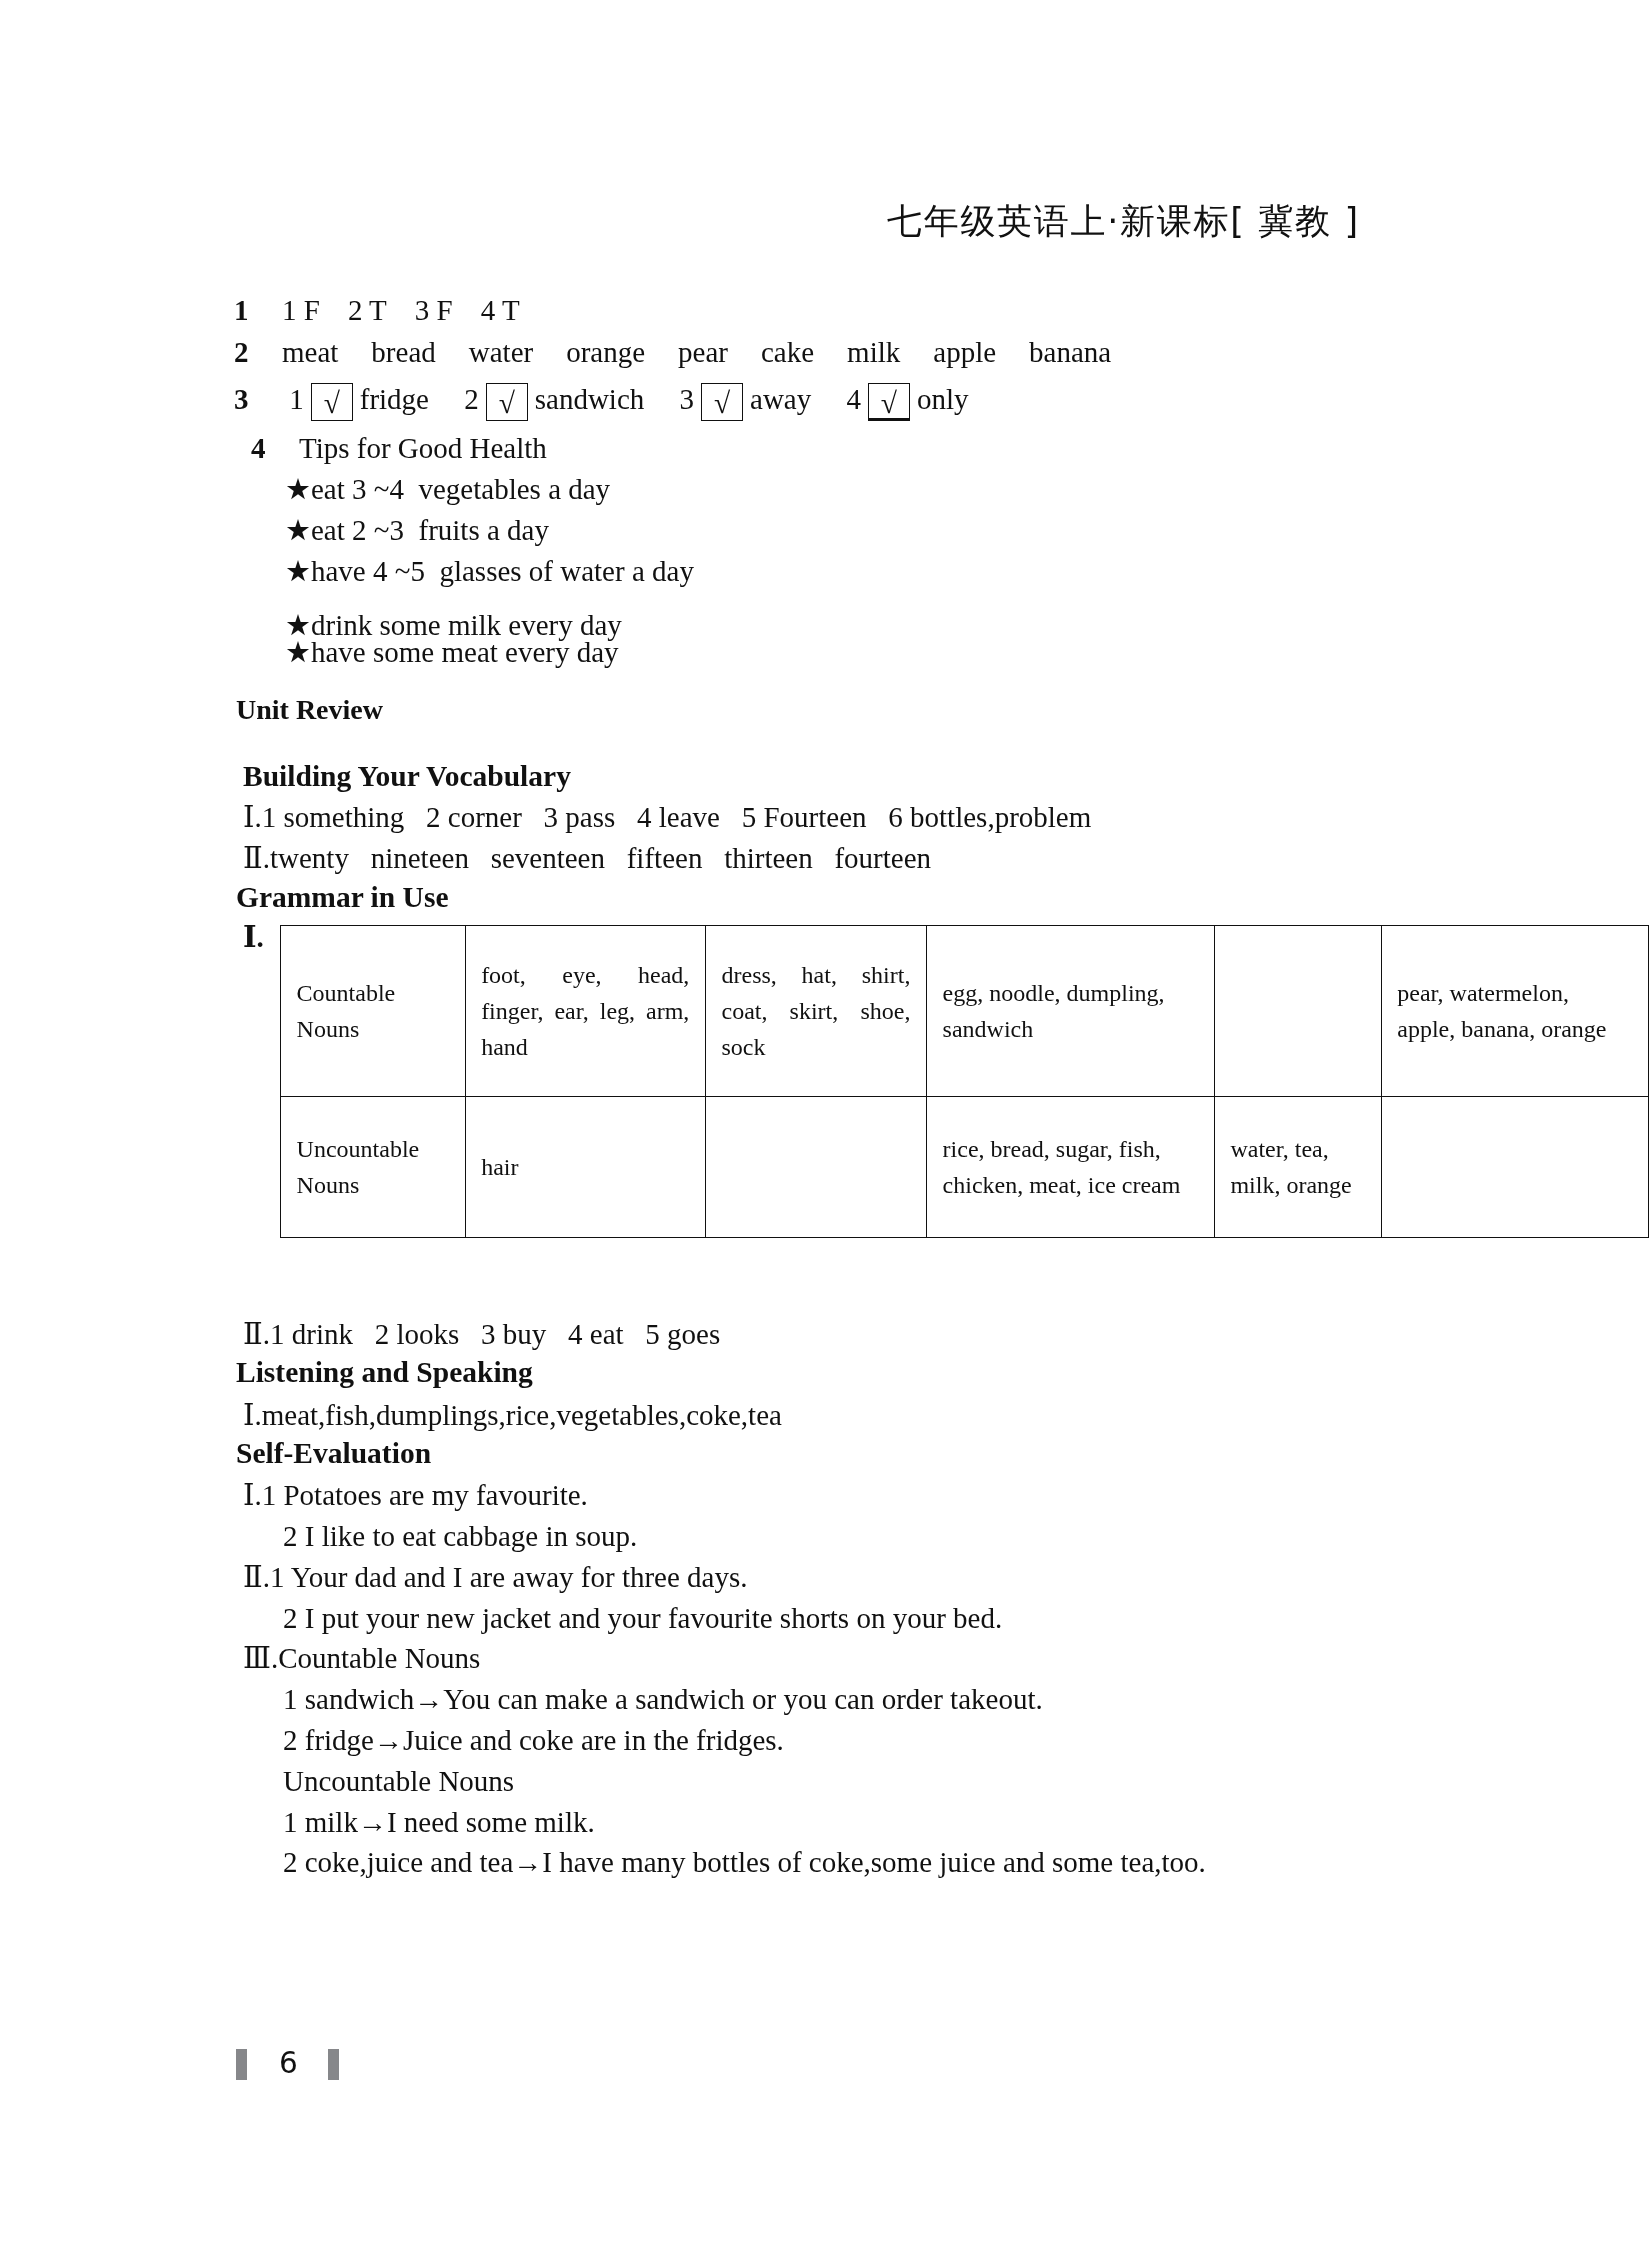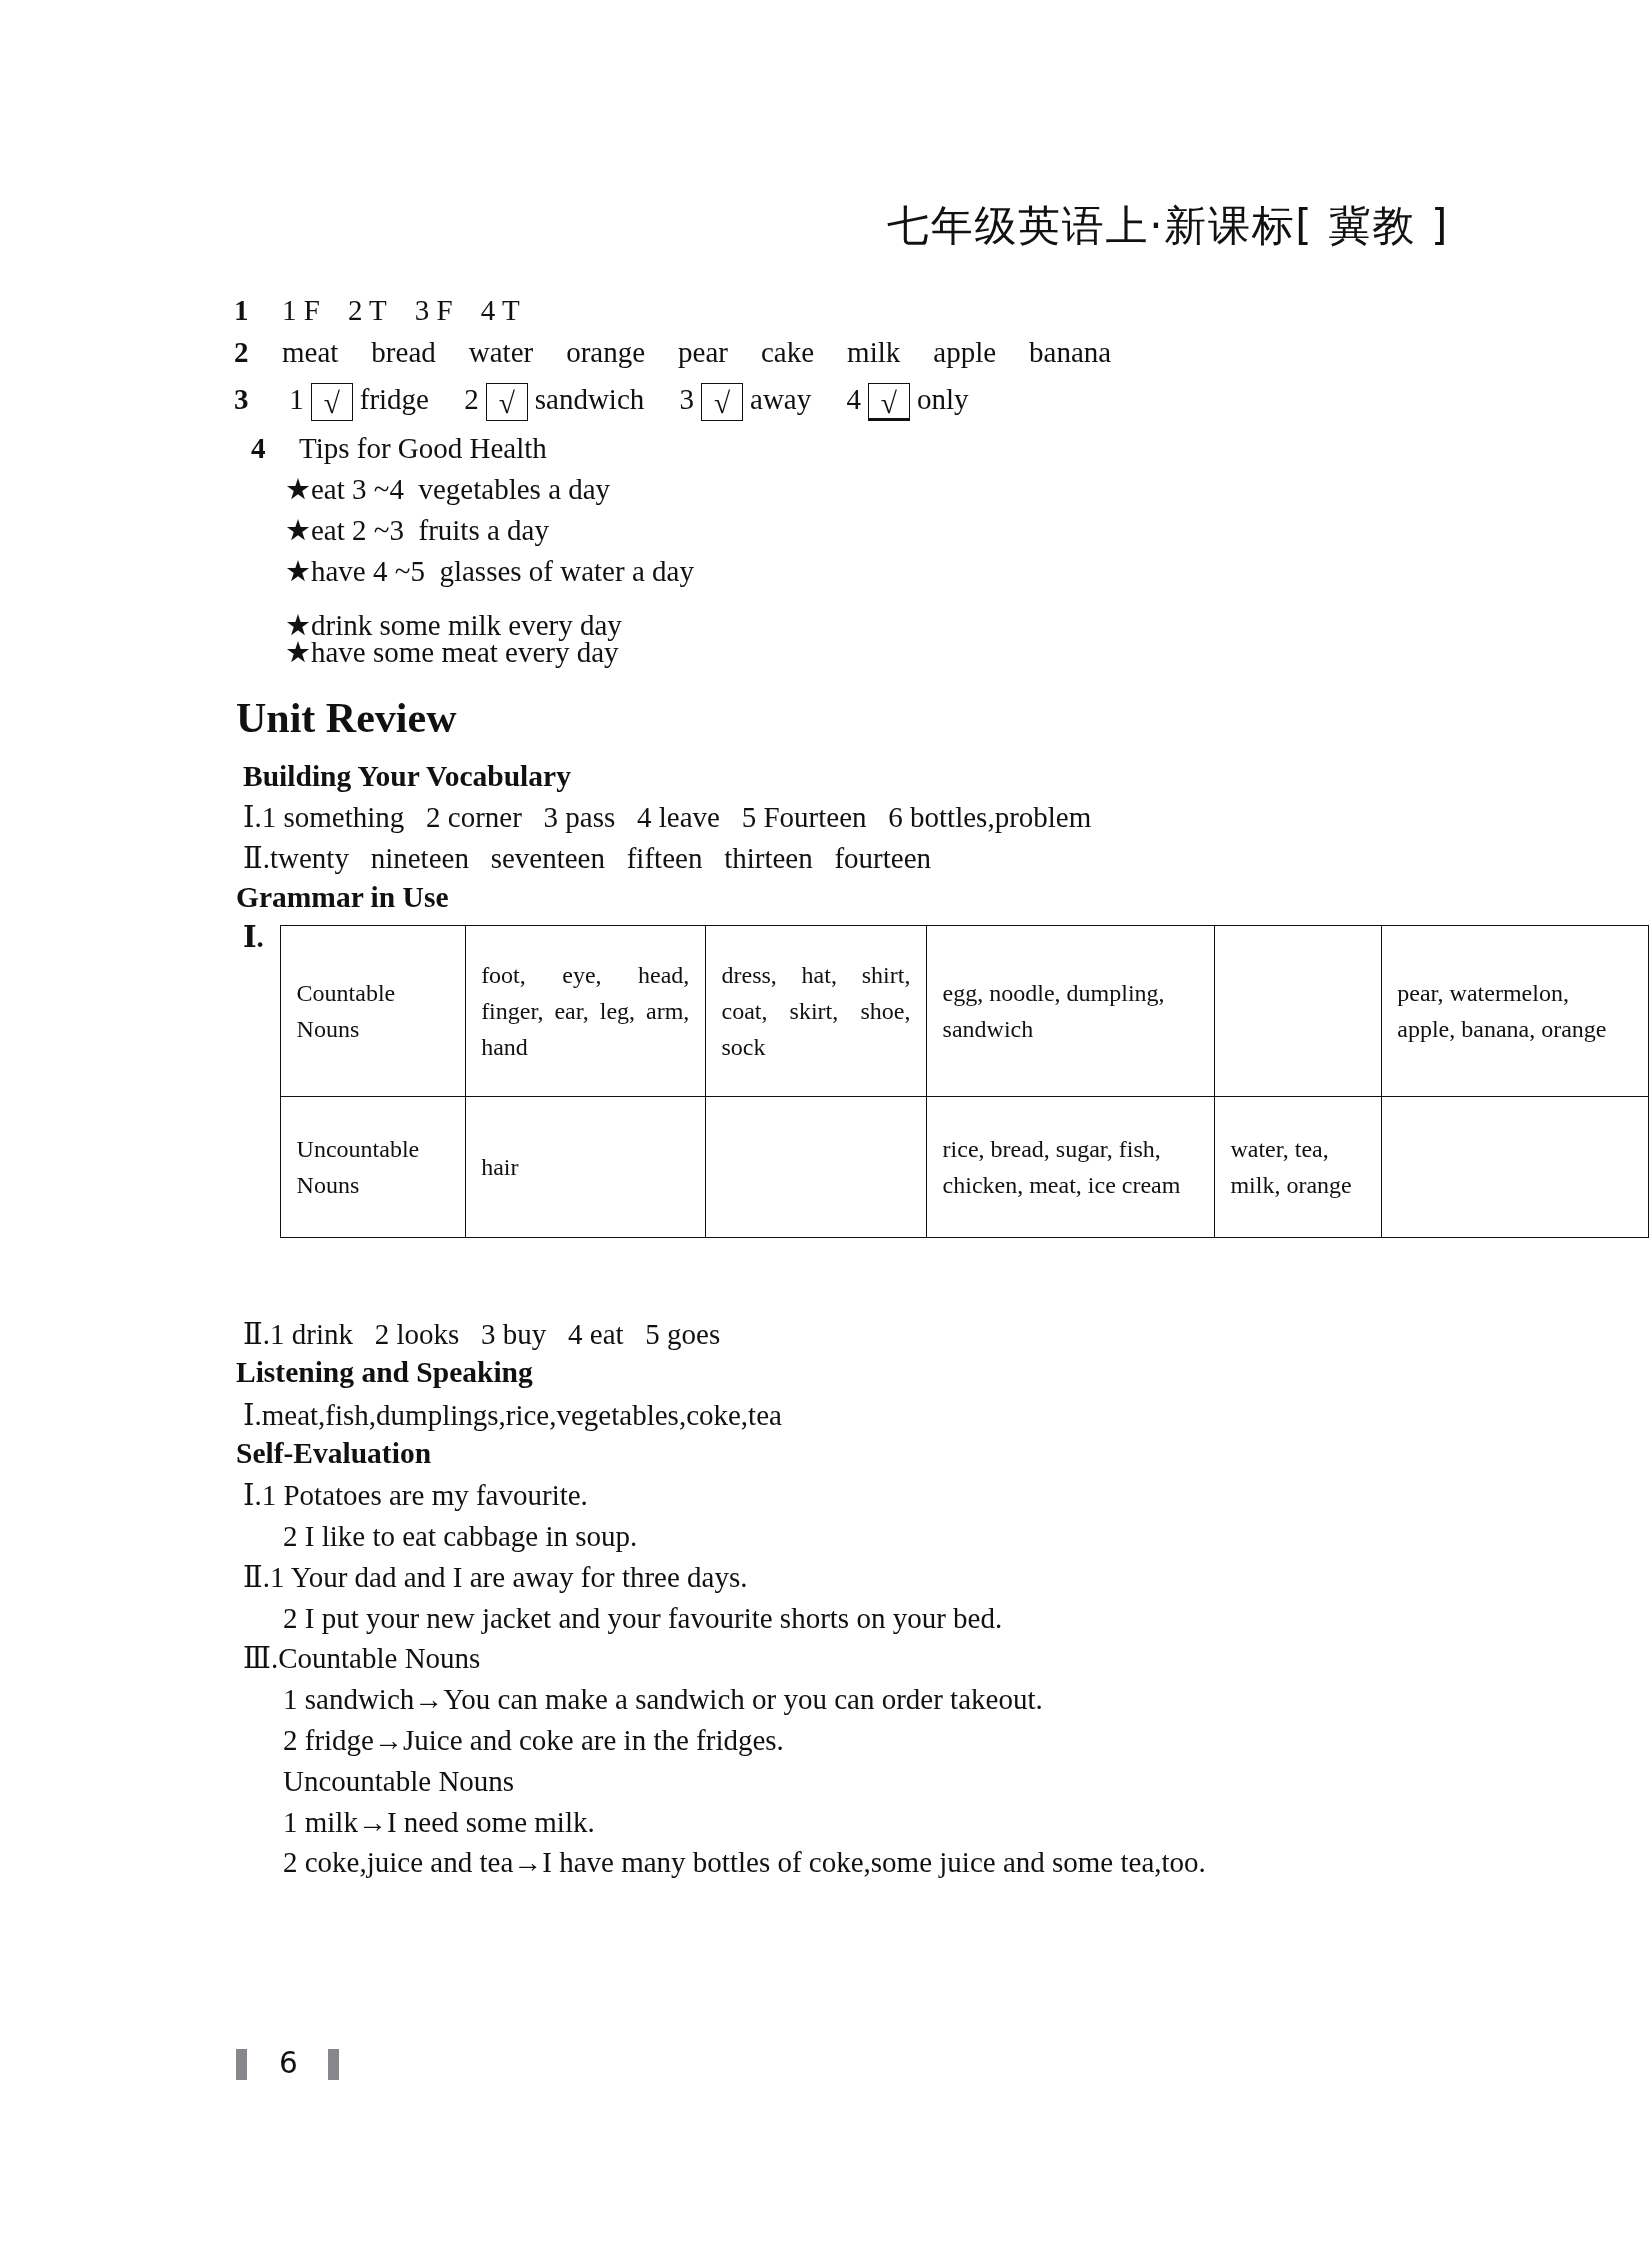--- a/index.html
+++ b/index.html
@@ -1,23 +1,23 @@
 <!DOCTYPE html>
 <html style="font-size:14px"><head>
 <meta charset="utf-8">
 <style>
   html, body { margin: 0; padding: 0; background: #ffffff; }
   body { width: 1649px; height: 2250px; position: relative; overflow: hidden;
          font-family: "Liberation Serif", "DejaVu Serif", serif; color: #111; }
   .abs { position: absolute; white-space: nowrap; }
-  .hdr { font-family: "DejaVu Sans", "Liberation Sans", sans-serif; font-size: 42px; left: 887px; top: 198px; letter-spacing: 1.7px; text-align: center; }
+  .hdr { font-family: "DejaVu Sans", "Liberation Sans", sans-serif; font-size: 35px; left: 887px; top: 198px; letter-spacing: 1.7px; text-align: center; }
   .line { font-size: 29px; line-height: 35px; }
   .num { font-weight: bold; display: inline-block; width: 48px; }
   .sp { display: inline-block; width: 28px; }
-  .sec { font-weight: bold; font-size: 42px; }
+  .sec { font-weight: bold; font-size: 28px; }
   .sub { font-weight: bold; font-size: 29.5px; }
   .chk { display: inline-block; width: 42px; height: 38px; border: 1.7px solid #111; vertical-align: middle;
          text-align: center; line-height: 38px; font-size: 29.5px; margin: 0 7px; box-sizing: border-box; }
   .chk.bold { border-bottom-width: 3.5px; }
   table.nouns { position: absolute; left: 280px; top: 925px; border-collapse: collapse;
                 font-size: 24px; line-height: 36px; }
   table.nouns td { border: 1.7px solid #111; padding: 0 15.6px; vertical-align: middle; }
   table.nouns tr.h td { height: 56px; text-align: center; }
   table.nouns tr.c td { height: 170px; }
   table.nouns tr.u td { height: 140px; }

